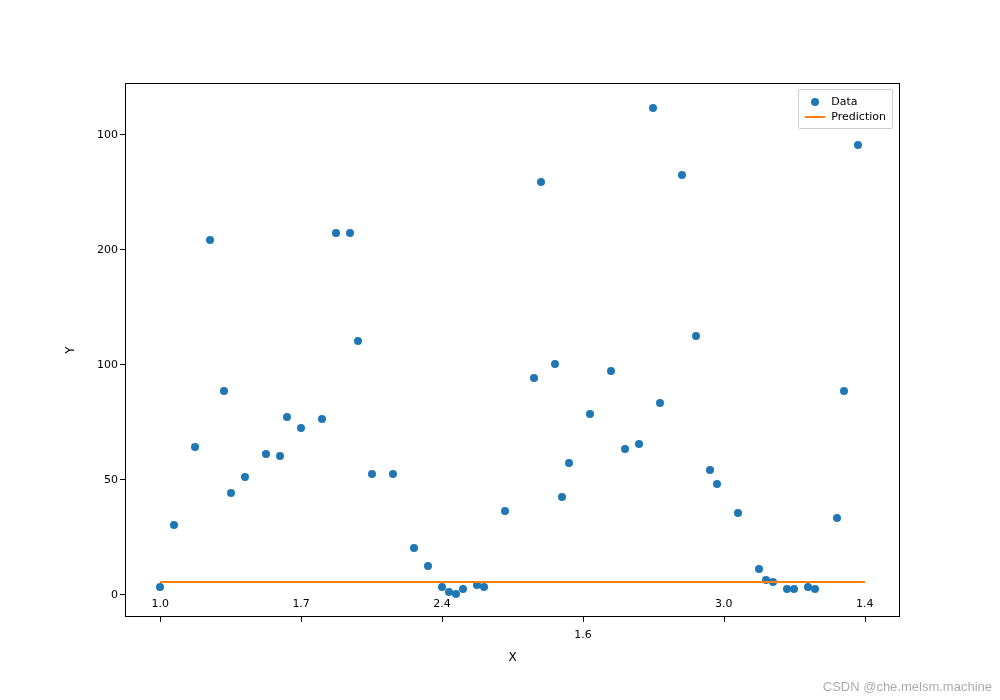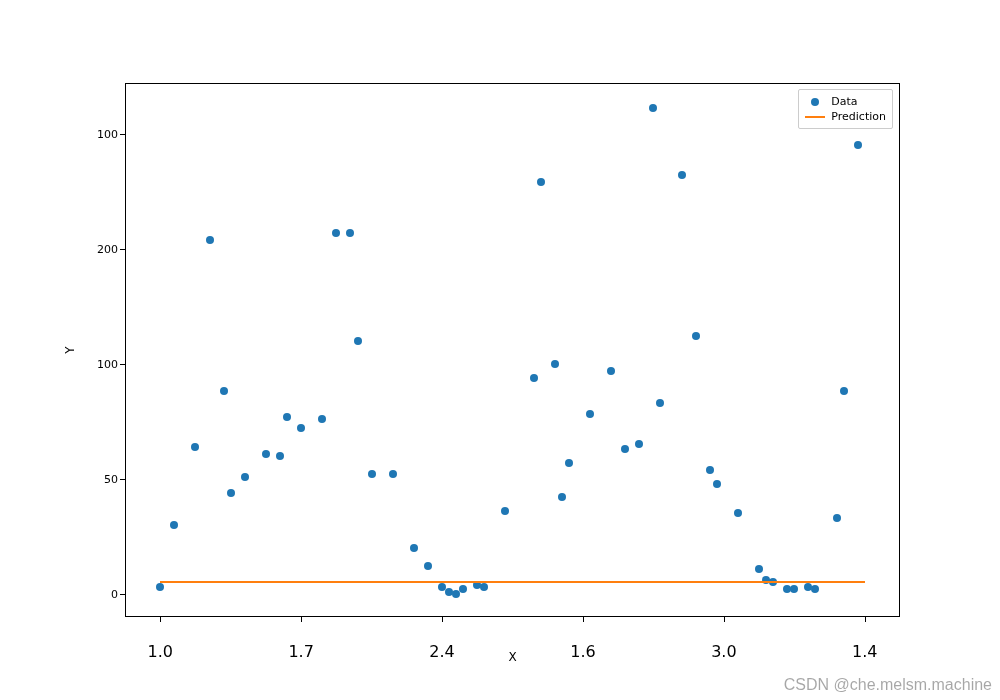--- a/index.html
+++ b/index.html
@@ -22,23 +22,23 @@
     border: 1px solid #000000;
     box-sizing: border-box;
   }
   .axis-label {
     position: absolute;
     font-size: 12px;
     text-align: center;
   }
   .tick-label-x {
     position: absolute;
-    font-size: 16px;
+    font-size: 11px;
     transform: translateX(-50%);
-    top: 642px;
+    top: 597px;
   }
   .tick-label-y {
     position: absolute;
     font-size: 11px;
     transform: translateY(-50%);
     right: 882px;
     text-align: right;
     width: 40px;
   }
   .tick-x {
@@ -98,39 +98,39 @@
   }
   .legend-marker-line {
     width: 20px;
     height: 2px;
     background: #ff7f0e;
   }
   .watermark {
     position: absolute;
     right: 8px;
     bottom: 6px;
-    font-size: 16px;
+    font-size: 13px;
     color: rgba(0,0,0,0.35);
     font-family: Arial, sans-serif;
   }
 </style>
 </head>
 <body>
 
 <div class="plot-area"></div>
 
 <div id="xticks">
     <div class="tick-x" style="left: 160.227px;"></div>
     <div class="tick-label-x" style="left: 160.227px;">1.0</div>
     <div class="tick-x" style="left: 301.136px;"></div>
     <div class="tick-label-x" style="left: 301.136px;">1.7</div>
     <div class="tick-x" style="left: 442.045px;"></div>
     <div class="tick-label-x" style="left: 442.045px;">2.4</div>
     <div class="tick-x" style="left: 582.955px;"></div>
-    <div class="tick-label-x" style="left: 582.955px;">1.6</div>
+    <div class="tick-label-x" style="left: 582.955px; margin-top: 31px;">1.6</div>
     <div class="tick-x" style="left: 723.864px;"></div>
     <div class="tick-label-x" style="left: 723.864px;">3.0</div>
     <div class="tick-x" style="left: 864.773px;"></div>
     <div class="tick-label-x" style="left: 864.773px;">1.4</div>
   </div>
 
 <div id="yticks">
     <div class="tick-y" style="top: 593.983px;"></div>
     <div class="tick-label-y" style="top: 593.983px;">0</div>
     <div class="tick-y" style="top: 478.897px;"></div>

